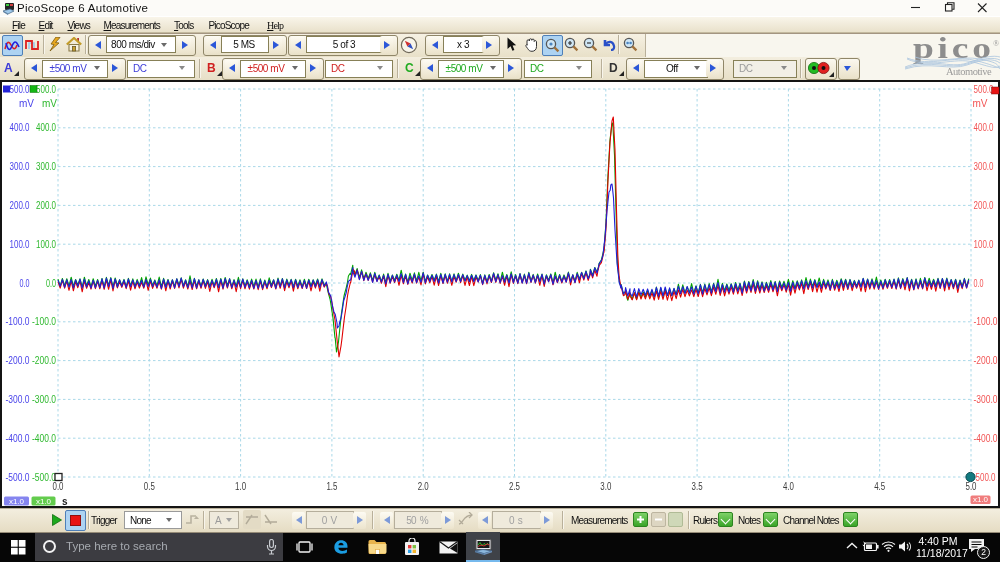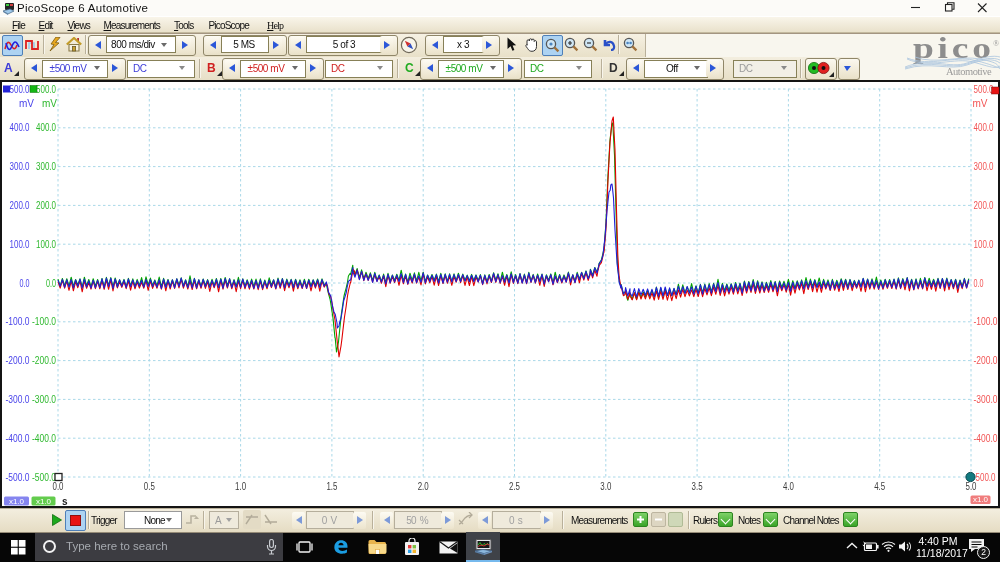--- a/index.html
+++ b/index.html
@@ -352,21 +352,21 @@
 <div class="abs f10" style="left:9px;top:515px;color:#111;margin-top:32px;">Stopped</div>
 <svg class="abs" style="left:51px;top:514px" width="12" height="12">
       <path d="M1.5 0.5 L10.5 6 L1.5 11.5 Z" fill="#1ca81c" stroke="#0d6d0d" stroke-width="0.8"></path>
     </svg>
 <div class="abs tbtn tsel" style="left:65px;top:510px;width:19px;height:19px;">
       <div style="width:9px;height:9px;background:#e81414;border:1px solid #901010;"></div>
     </div>
 <div class="abs sep" style="left:88px;top:511px;height:18px;"></div>
 <div class="abs f10" style="left:91px;top:515px;color:#111;">Trigger</div>
 <div class="abs wfield" style="left:124px;top:511px;width:56px;height:16px;border-color:#9a9a9a;"></div>
-<div class="abs f10" style="left:144px;top:514.5px;color:#111;">None</div>
+<div class="abs f10" style="left:130px;top:514.5px;color:#111;">None</div>
 <span class="abs tri" style="left:166px;top:517.5px;border-width:4.5px 3.8px 0 3.8px;border-color:#6a6a6a transparent transparent transparent"></span>
 <svg class="abs" style="left:185px;top:512px" width="15" height="14">
       <path d="M1 11 h5 v-7 h5" fill="none" stroke="#b9b2a0" stroke-width="1.6"></path>
       <path d="M9 7 l2.5-3 l2.5 3" fill="#b9b2a0"></path>
     </svg>
 <div class="abs sep" style="left:203px;top:511px;height:18px;"></div>
 <div class="abs" style="left:209px;top:511px;width:28px;height:16px;background:#efeadc;border:1px solid #b5ae9c;"></div>
 <div class="abs f10" style="left:215px;top:514.5px;color:#9a9a9a;">A</div>
 <span class="abs tri" style="left:226px;top:517.5px;border-width:4.5px 3.8px 0 3.8px;border-color:#a0a0a0 transparent transparent transparent"></span>
 <div class="abs" style="left:243px;top:510px;width:18px;height:19px;background:#e3dbc5;border-radius:2px;"></div>

